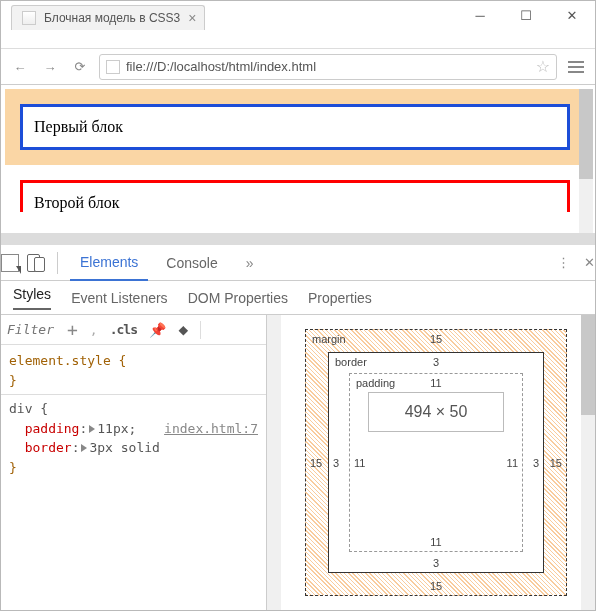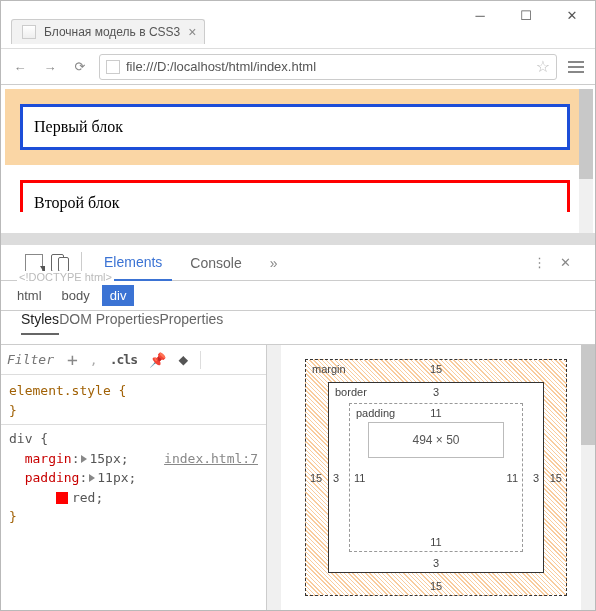--- a/index.html
+++ b/index.html
@@ -2,21 +2,21 @@
 <html><head>
 <meta charset="utf-8">
 <style>
   * { box-sizing: border-box; margin: 0; padding: 0; }
   body { font-family: "Segoe UI", Arial, sans-serif; font-size: 13px; color: #333; background: #fff; width: 596px; height: 611px; overflow: hidden; border: 1px solid #b9b9b9; display:flex; flex-direction:column;}
   
   
   .titlebar { height: 48px; background: #fff; border-bottom: 1px solid #ddd; position: relative; }
   .window-controls { position: absolute; right: 0; top: 0; display: flex; }
   .window-controls > div { width: 46px; height: 28px; display:flex; align-items:center; justify-content:center; color:#555;}
-  .tab-strip { position: absolute; left: 10px; top: 18px; display:flex;align-items:center;}
+  .tab-strip { position: absolute; left: 10px; top: 4px; display:flex;align-items:center;}
   .tab { background: #f2f2f2; border:1px solid #ccc; border-bottom:none; border-radius:3px 3px 0 0; padding:5px 8px 5px 10px; display:flex; align-items:center; gap:8px; font-size:12px; color:#555; min-width:170px;}
   .tab-close{ color:#888; font-size:14px; line-height:10px;}
   .page-icon{ width:14px;height:14px; border:1px solid #ccc; background:linear-gradient(#fff,#eee);}
   .new-tab{ align-self:flex-end; margin-left:4px; color:#888; width:24px;text-align:center;}
   
   
   .addrbar { height: 36px; border-bottom:1px solid #ccc; display:flex; align-items:center; gap:8px; padding:0 8px;}
   .nav-arrow{ width:22px;height:22px; display:flex; align-items:center; justify-content:center; color:#888;}
   .addr-field{ flex:1; border:1px solid #ccc; border-radius:3px; height:26px; display:flex; align-items:center; padding:0 6px; gap:6px; color:#555;}
   .addr-field .file-icon{ width:14px;height:14px; border:1px solid #ccc;}
@@ -29,41 +29,41 @@
   .page-viewport{ height:148px; overflow:hidden; padding:4px 10px 0 4px; position:relative;}
   .page-viewport .scrolltrack{ position:absolute; right:2px; top:4px; bottom:0; width:14px; background:#f0f0f0;}
   .page-viewport .thumb{ position:absolute; right:2px; top:4px; width:14px; height:90px; background:#c8c8c8;}
   .block-hl{ background:#fad6a5; padding:15px; margin-bottom:0;}
   .block{ border:3px solid #1d4ed8; padding:11px; background:#fff; font-family:"Times New Roman",serif; font-size:16px; color:#000;}
   .block2-wrap{ padding:0 15px;}
   .block2{ border:3px solid red; border-bottom:none; padding:11px 11px 0 11px; background:#fff; font-family:"Times New Roman",serif; font-size:16px; color:#000; margin-top:15px;}
   
   
   .devtools{ flex:1; border-top:12px solid #dcdcdc; display:flex; flex-direction:column; min-height:0;}
-  .dt-toolbar{ height:36px; border-bottom:1px solid #ccc; display:flex; align-items:center; padding:0 24px; gap:8px;text-align:right;}
+  .dt-toolbar{ height:36px; border-bottom:1px solid #ccc; display:flex; align-items:center; padding:0 0; gap:8px;text-align:right;}
   .dt-icon{ width:18px;height:18px; border:1px solid #888; display:inline-block;}
   .dt-icon.inspect{ position:relative;}
   .dt-icon.inspect::after{content:""; position:absolute; right:-3px; bottom:-3px; width:0;height:0; border-left:5px solid transparent; border-top:8px solid #555;}
   .dt-icon.device{ border:none; position:relative;}
   .dt-icon.device::before{content:"";position:absolute;left:0;top:0;width:11px;height:16px;border:1.5px solid #666;border-radius:2px;}
   .dt-icon.device::after{content:"";position:absolute;right:0;bottom:0;width:9px;height:13px;border:1.5px solid #666;border-radius:2px;background:#fff;}
   .dt-sep{ width:1px;height:22px;background:#ccc; margin:0 4px;}
   .dt-tab{ padding:0 10px; height:36px; display:flex; align-items:center; color:#666; font-size:14px;}
   .dt-tab.active{ color:#3b73d4; border-bottom:2px solid #3b73d4;}
   .dt-more{ color:#888; font-size:14px;}
   .dt-right{ margin-left:auto; display:flex; gap:14px; color:#888;}
   
   
   .breadcrumb{ height:30px; border-bottom:1px solid #ccc; display:flex; align-items:center; padding:0 8px; gap:4px; font-size:13px; color:#555; position:relative;}
   .bc-item{ padding:3px 8px;}
   .bc-item.sel{ background:#3b73d4; color:#fff;}
   .doctype{ position:absolute; top:-10px; left:16px; color:#bbb; font-size:11px; background:#fff; padding:0 2px;}
   
   
-  .subtabs{ height:34px; border-bottom:1px solid #ccc; display:flex; align-items:flex-start; padding:0 20px; font-size:14px; color:#666;}
+  .subtabs{ height:34px; border-bottom:1px solid #ccc; display:flex; align-items:center; gap:20px; padding:0 12px; font-size:14px; color:#666;}
   .subtabs .sel{ color:#222; border-bottom:2px solid #666; padding-bottom:6px; margin-bottom:-1px;}
   
   
   .panes{ flex:1; display:flex; min-height:0;}
   .styles-pane{ width:266px; border-right:1px solid #ccc; display:flex; flex-direction:column; font-family:Consolas,monospace; font-size:13px;}
   .filterbar{ height:30px; border-bottom:1px solid #ddd; display:flex; align-items:center; gap:12px; padding:0 6px; color:#aaa;}
   .filterbar input{ border:none; width:48px; color:#aaa; font-style:italic; font-size:13px; font-family:inherit; outline:none;}
   .plus{ font-size:18px; color:#888;}
   .cls{ font-weight:bold; color:#555; letter-spacing:-1px;}
   .pin{ color:#555; font-size:14px;}
@@ -76,21 +76,21 @@
   .tri{ display:inline-block; width:0;height:0; border-top:4px solid transparent; border-bottom:4px solid transparent; border-left:6px solid #888; margin:0 2px;}
   .redbox{ display:inline-block; width:12px;height:12px; background:red; vertical-align:middle; margin-right:4px;}
   .rule-sep{ border-top:1px solid #ddd; margin:4px -8px;}
   .vscroll{ width:14px; background:#f0f0f0;}
   
   
   .boxpane{ flex:1; display:flex; padding:14px 14px 14px 24px;}
   .box-margin{ flex:1; position:relative; background:repeating-linear-gradient(45deg,#f9cc9d,#f9cc9d 1px,#fff 1px,#fff 3px); background-color:#f9cc9d; border:1px dashed #333; padding:22px; font-size:11px; color:#333;}
   .box-border{ position:relative; background:#fff; border:1px solid #333; padding:20px; height:calc(100% - 0px);}
   .box-padding{ position:relative; border:1px dashed #999; background:#fff; padding:18px; height:100%;}
-  .box-content{ border:1px solid #bbb; background:#fff; text-align:center; padding:10px 4px; font-size:12px; color:#555; white-space:nowrap;}
+  .box-content{ border:1px solid #bbb; background:#fff; text-align:center; padding:10px 4px; font-size:16px; color:#555; white-space:nowrap;}
   .lbl{ position:absolute; font-size:11px; color:#444;}
   .lbl.tl{ top:3px; left:6px;}
   .val-t{ position:absolute; top:3px; left:50%; transform:translateX(-50%);}
   .val-b{ position:absolute; bottom:3px; left:50%; transform:translateX(-50%);}
   .val-l{ position:absolute; left:4px; top:50%; transform:translateY(-50%);}
   .val-r{ position:absolute; right:4px; top:50%; transform:translateY(-50%);}
   .vscroll2{ width:14px; background:#f0f0f0; position:relative;}
   .vscroll2 .th{ position:absolute; top:0; left:0; right:0; height:100px; background:#c8c8c8;}
 </style>
 </head>
@@ -146,29 +146,24 @@
     <span class="dt-sep"></span>
     <div class="dt-tab active">Elements</div>
     <div class="dt-tab">Console</div>
     <div class="dt-tab dt-more">»</div>
     <div class="dt-right">
       <span>⋮</span>
       <span>✕</span>
     </div>
   </div>
 
-  <div class="breadcrumb">
-    <span class="doctype">&lt;!DOCTYPE html&gt;</span>
-    <span class="bc-item">html</span>
-    <span class="bc-item">body</span>
-    <span class="bc-item sel">div</span>
-  </div>
 
   <div class="subtabs">
     <span class="sel">Styles</span>
+    <span>Event Listeners</span>
     <span>DOM Properties</span>
     <span>Properties</span>
   </div>
 
   <div class="panes">
     <div class="styles-pane">
       <div class="filterbar">
         <input placeholder="Filter" style="">
         <span class="plus">+</span>
         <span>,</span>
@@ -178,23 +173,22 @@
         <span class="sep2"></span>
       </div>
       <div class="rules">
         <div><span class="gray">element.style {</span></div>
         <div><span class="gray">}</span></div>
         <div class="rule-sep"></div>
         <div>
           <span>div {</span>
           <span class="link">index.html:7</span>
         </div>
-        <div>&nbsp;&nbsp;<span class="prop-name">margin</span>:<span class="tri"></span><span>15px;</span></div>
         <div>&nbsp;&nbsp;<span class="prop-name">padding</span>:<span class="tri"></span><span>11px;</span></div>
-        <div>&nbsp;&nbsp;&nbsp;&nbsp;&nbsp;&nbsp;<span class="redbox"></span><span>red;</span></div>
+        <div>&nbsp;&nbsp;<span class="prop-name">border</span>:<span class="tri"></span><span>3px solid</span></div>
         <div><span class="gray">}</span></div>
       </div>
     </div>
     <div class="vscroll"></div>
 
     <div class="boxpane">
       <div class="box-margin">
         <span class="lbl tl">margin</span>
         <span class="lbl val-t">15</span>
         <span class="lbl val-b">15</span>

